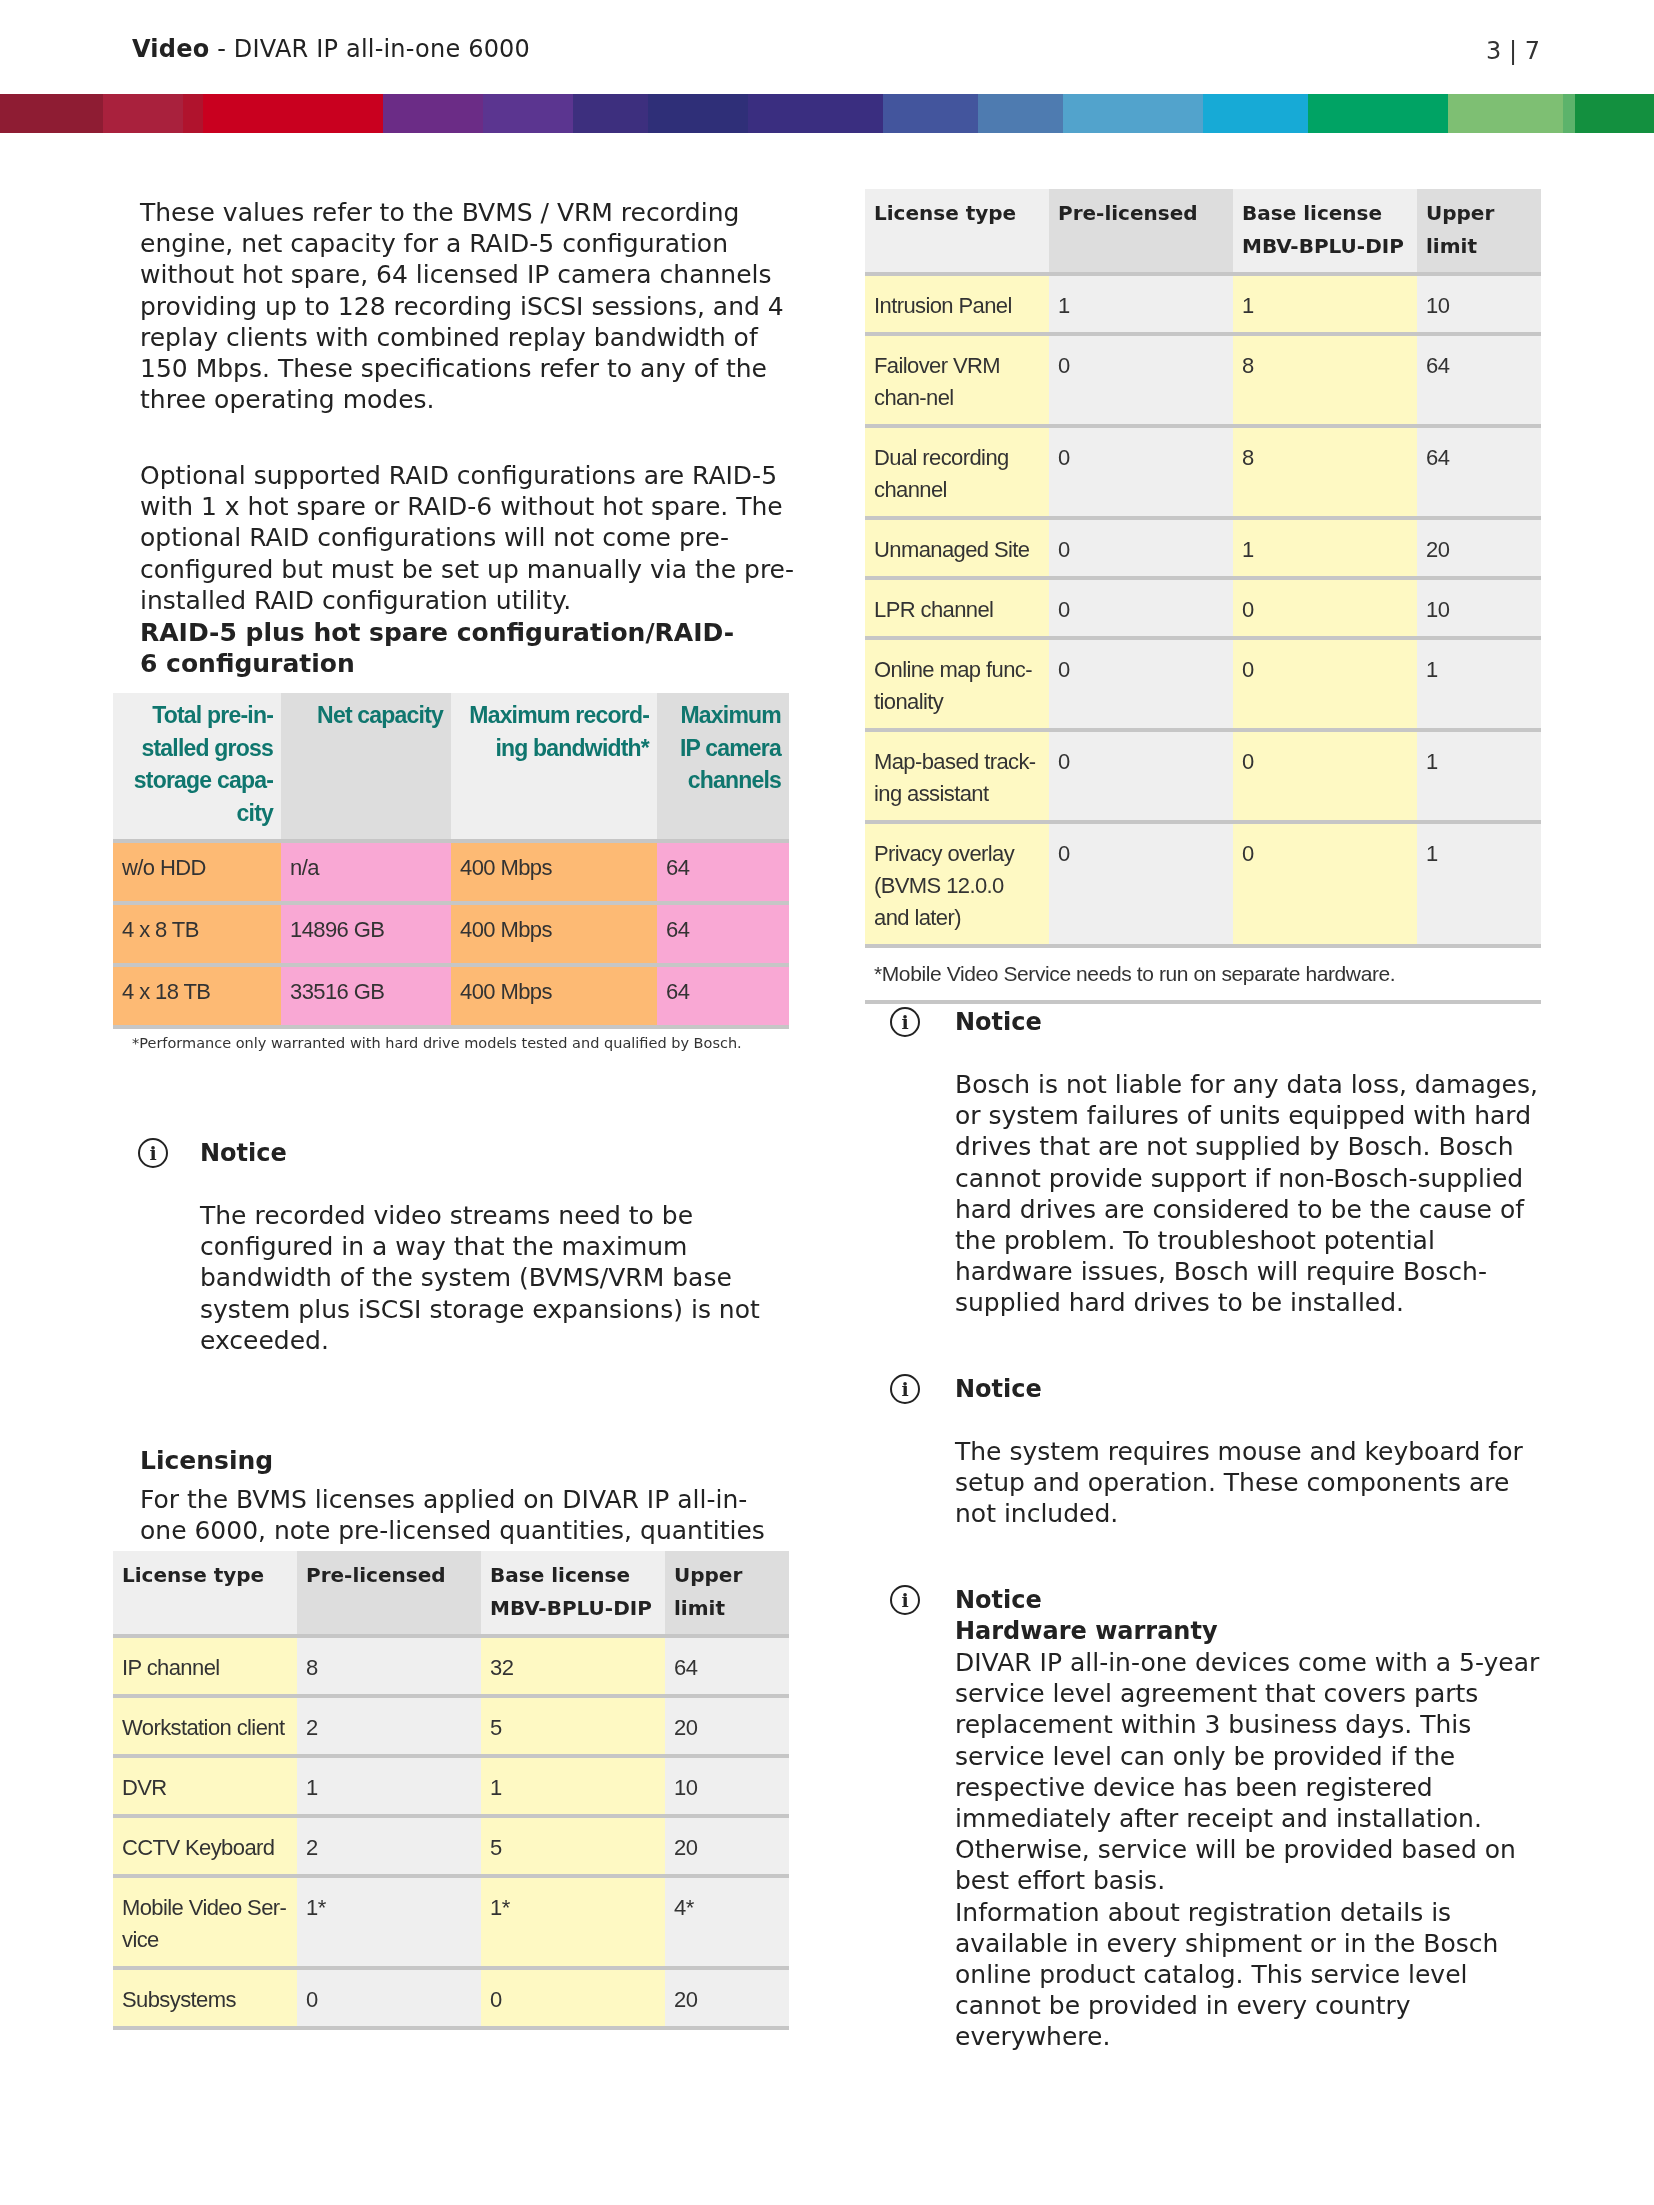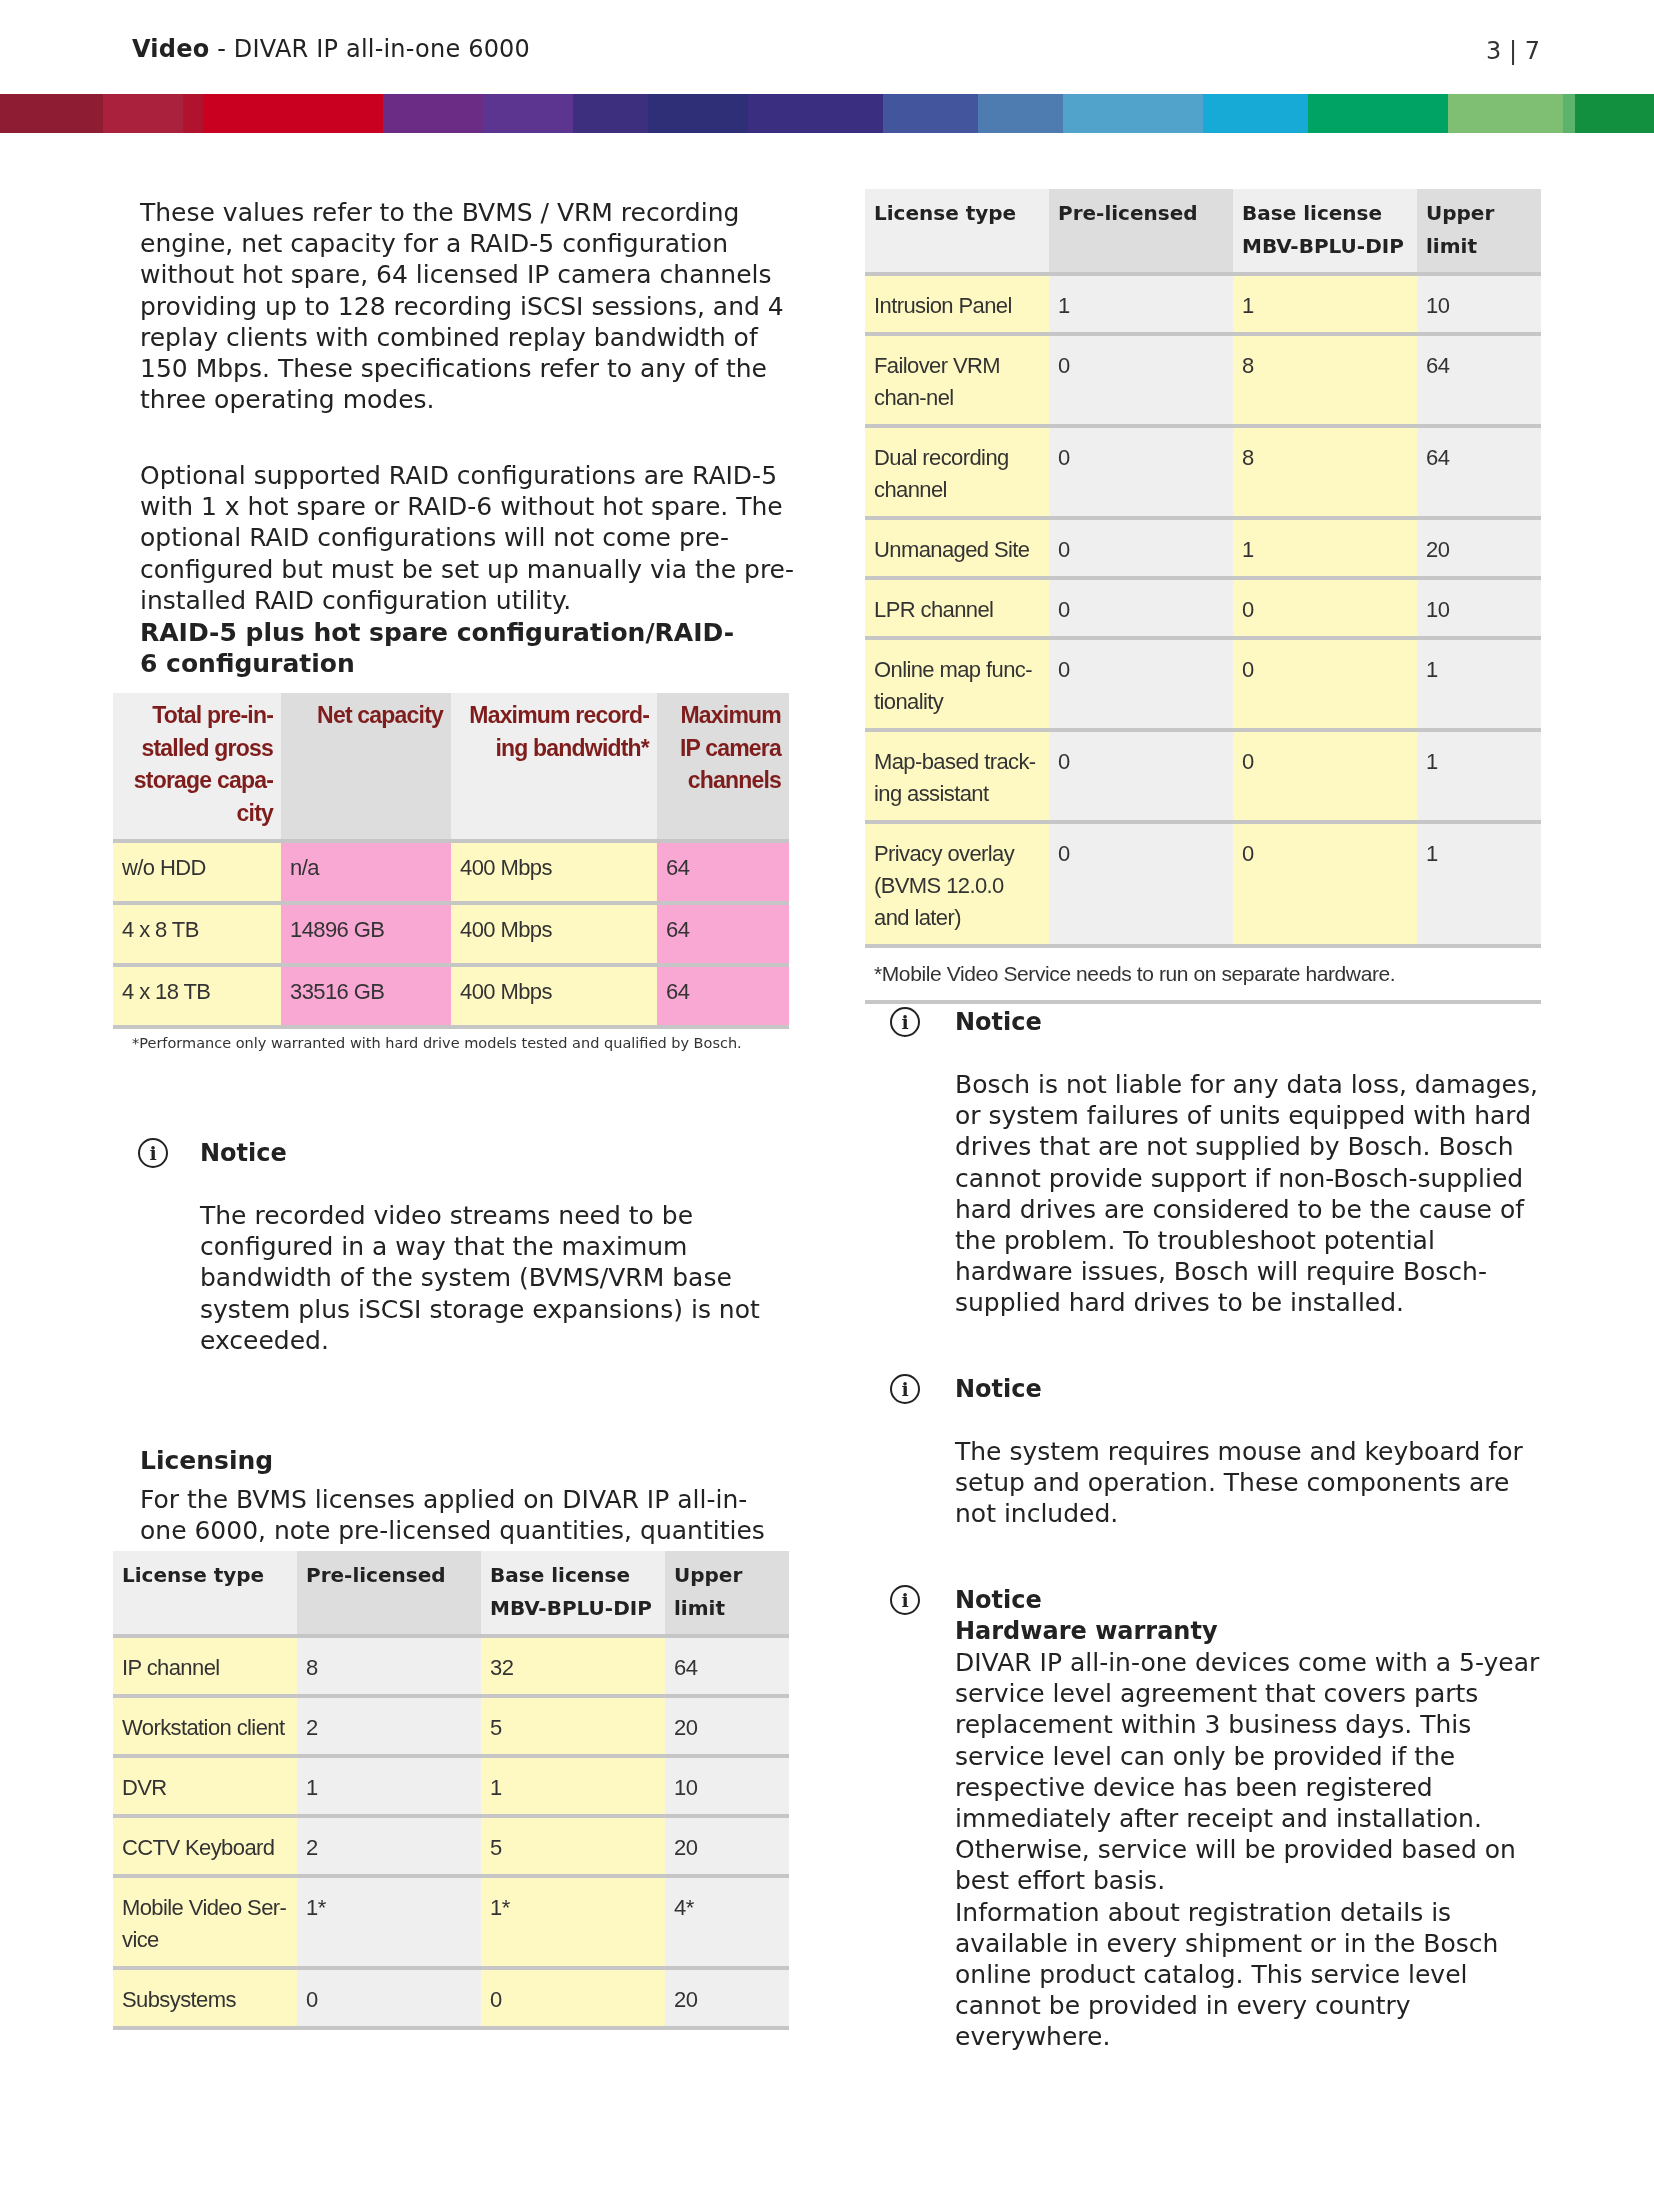--- a/index.html
+++ b/index.html
@@ -27,26 +27,26 @@
             padding: 8px 8px 10px 9px; color: #222; border-bottom: 4px solid #c6c6c6; }
   .lic td { font-family: "Liberation Sans", sans-serif; font-size: 22px; line-height: 32px; color: #333;
             padding: 14px 8px 10px 9px; border-bottom: 4px solid #c6c6c6; transform-origin: left; }
   .lic th.c1, .lic th.c3 { background: #efefef; }
   .lic th.c2, .lic th.c4 { background: #dddddd; }
   .lic td.c1, .lic td.c3 { background: #fef9c3; }
   .lic td.c2, .lic td.c4 { background: #efefef; }
   .cond { display: inline-block; letter-spacing: -0.6px; }
 
   .raid th { font-family: "Liberation Sans", sans-serif; font-weight: bold; font-size: 23px; line-height: 32.5px;
-             padding: 6px 8px 10px 8px; text-align: right; color: #7f1d1d; border-bottom: 4px solid #c6c6c6; letter-spacing: -0.8px; }
+             padding: 6px 8px 10px 8px; text-align: right; color: #0f766e; border-bottom: 4px solid #c6c6c6; letter-spacing: -0.8px; }
   .raid td { font-family: "Liberation Sans", sans-serif; font-size: 22px; line-height: 30px; color: #333;
              padding: 10px 8px 18px 9px; border-bottom: 4px solid #c6c6c6; letter-spacing: -0.4px; }
   .raid th.c1, .raid th.c3 { background: #efefef; }
   .raid th.c2, .raid th.c4 { background: #dddddd; }
-  .raid td.c1, .raid td.c3 { background: #fef9c3; }
+  .raid td.c1, .raid td.c3 { background: #fdba74; }
   .raid td.c2, .raid td.c4 { background: #f9a8d4; }
 
   .footnote-small { font-size: 14.5px; color: #333; margin-top: 6px; padding-left: 19px; }
   .footnote-right { font-family: "Liberation Sans", sans-serif; font-size: 21px; color: #333; padding: 14px 9px 14px 9px;
                     border-bottom: 4px solid #c6c6c6; letter-spacing: -0.4px; }
 
   .notice { position: relative; }
   .notice .icon { position: absolute; left: 0; top: 0; width: 30px; height: 30px; border: 2.5px solid #222; border-radius: 50%;
                   box-sizing: border-box; display: flex; align-items: center; justify-content: center;
                   font-family: "DejaVu Serif", serif; font-size: 19px; font-weight: bold; color: #222; line-height: 1; }

